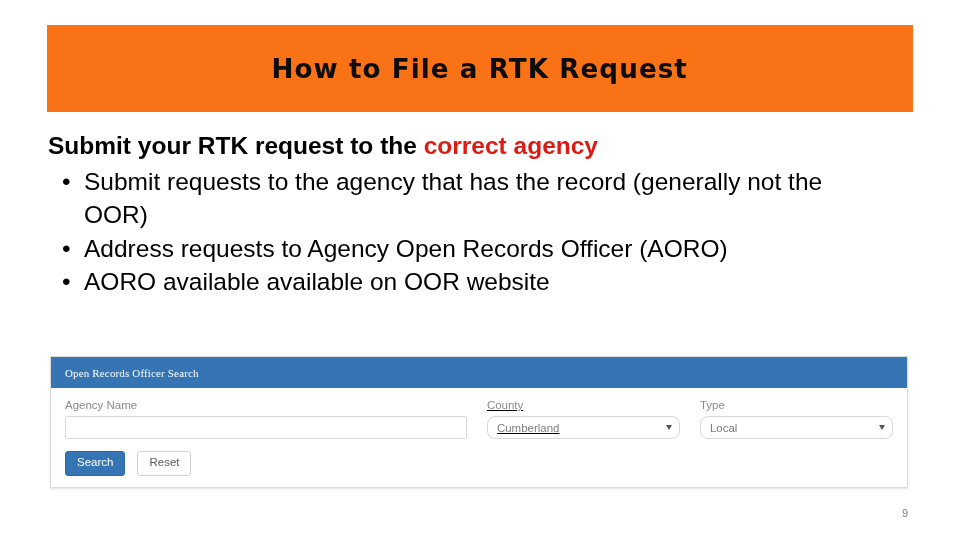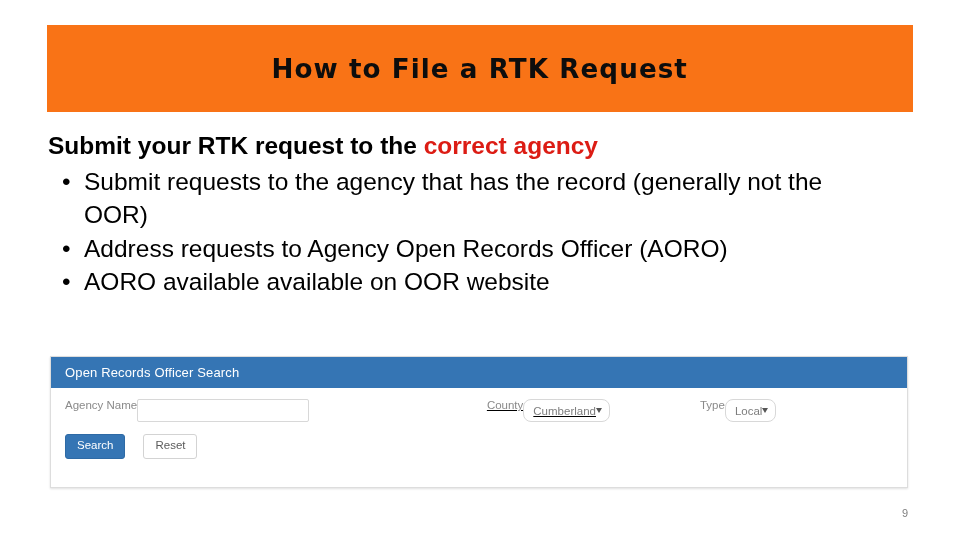--- a/index.html
+++ b/index.html
@@ -96,36 +96,36 @@
   .embed-header {
     height: 31px;
     background: #3575b4;
     display: flex;
     align-items: center;
     padding-left: 14px;
     box-sizing: border-box;
   }
   .embed-header-title {
     color: #ffffff;
-    font-size: 13px;
-    font-family: Liberation Sans, sans-serif;
+    font-size: 11px;
+    font-family: Liberation Serif, serif;
     letter-spacing: 0.15px;
   }
   .embed-body {
     padding: 11px 14px 0 14px;
     box-sizing: border-box;
   }
   .field-row {
     display: flex;
     gap: 20px;
     align-items: flex-start;
   }
   .field {
     display: flex;
-    flex-direction: row;
+    flex-direction: column;
   }
   .field.agency { width: 408px; }
   .field.county { width: 196px; text-decoration: underline; }
   .field.type   { width: 196px; }
 
   .field-label {
     font-size: 11.5px;
     color: #8a8a8a;
     margin-bottom: 5px;
     font-family: "Liberation Sans", sans-serif;
@@ -161,21 +161,21 @@
   .caret {
     width: 0;
     height: 0;
     border-left: 3.5px solid transparent;
     border-right: 3.5px solid transparent;
     border-top: 5px solid #555555;
   }
 
   .button-row {
     display: flex;
-    gap: 18px;
+    gap: 12px;
     margin-top: 12px;
   }
   .btn {
     font-size: 11.5px;
     font-family: "Liberation Sans", sans-serif;
     border-radius: 3px;
     padding: 5px 11px 6px 11px;
     box-sizing: border-box;
     line-height: 1;
     cursor: pointer;

